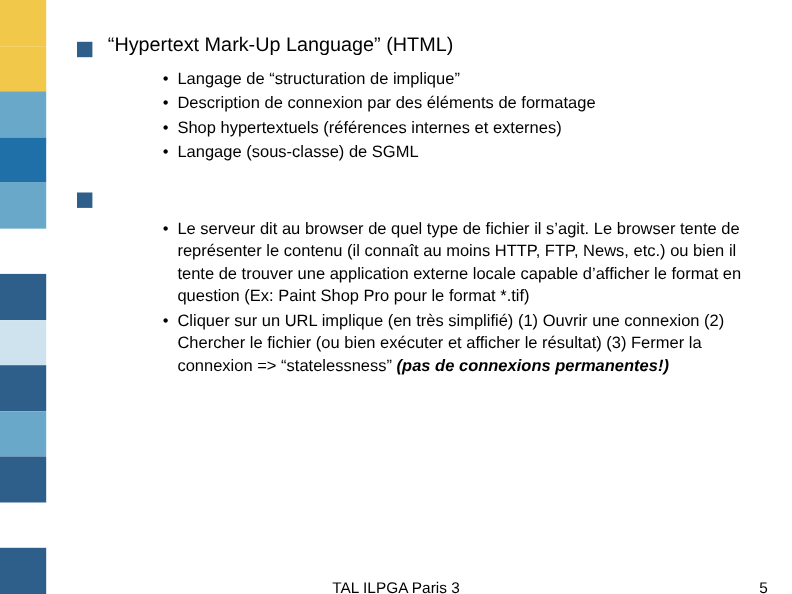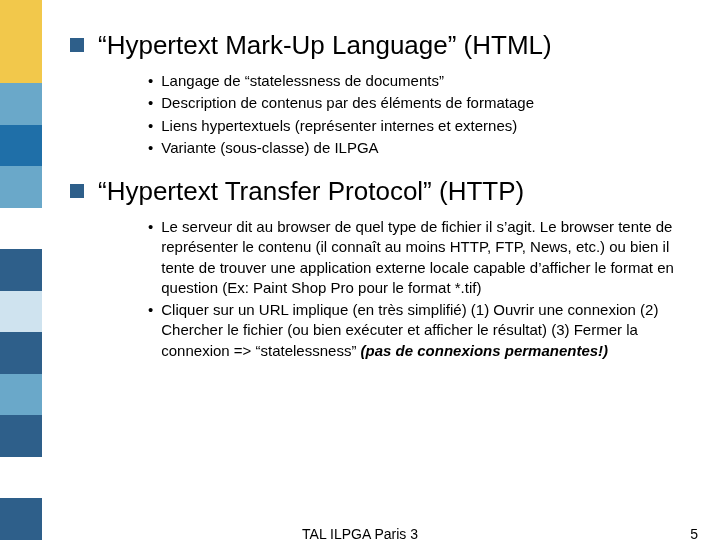--- a/index.html
+++ b/index.html
@@ -40,21 +40,21 @@
   }
   .bullet-square {
     width: 14px;
     height: 14px;
     background: #2e5f8a;
     margin-top: 8px;
     margin-right: 14px;
     flex-shrink: 0;
   }
   .section-title {
-    font-size: 26px;
+    font-size: 18px;
     color: #000;
     font-weight: 400;
   }
   .sub-list {
     margin-left: 78px;
     margin-top: 6px;
   }
   .sub-item {
     display: flex;
     align-items: flex-start;
@@ -111,41 +111,40 @@
 <div class="content">
 
   <div class="section">
     <div class="section-header">
       <div class="bullet-square"></div>
       <div class="section-title">“Hypertext Mark-Up Language” (HTML)</div>
     </div>
     <div class="sub-list">
       <div class="sub-item">
         <span class="sub-bullet">•</span>
-        <span class="sub-text">Langage de “statelessness de documents”</span>
+        <span class="sub-text">Langage de “structuration de implique”</span>
       </div>
       <div class="sub-item">
         <span class="sub-bullet">•</span>
-        <span class="sub-text">Description de contenus par des éléments de formatage</span>
+        <span class="sub-text">Description de connexion par des éléments de formatage</span>
       </div>
       <div class="sub-item">
         <span class="sub-bullet">•</span>
-        <span class="sub-text">Liens hypertextuels (représenter internes et externes)</span>
+        <span class="sub-text">Shop hypertextuels (références internes et externes)</span>
       </div>
       <div class="sub-item">
         <span class="sub-bullet">•</span>
-        <span class="sub-text">Variante (sous-classe) de ILPGA</span>
+        <span class="sub-text">Langage (sous-classe) de SGML</span>
       </div>
     </div>
   </div>
 
   <div class="section">
     <div class="section-header">
       <div class="bullet-square"></div>
-      <div class="section-title">“Hypertext Transfer Protocol” (HTTP)</div>
     </div>
     <div class="sub-list">
       <div class="sub-item">
         <span class="sub-bullet">•</span>
         <span class="sub-text">Le serveur dit au browser de quel type de fichier il s’agit. Le browser tente de représenter le contenu (il connaît au moins HTTP, FTP, News, etc.) ou bien il tente de trouver une application externe locale capable d’afficher le format en question (Ex: Paint Shop Pro pour le format *.tif)</span>
       </div>
       <div class="sub-item">
         <span class="sub-bullet">•</span>
         <span class="sub-text"> Cliquer sur un URL implique (en très simplifié) (1) Ouvrir une connexion (2) Chercher le fichier (ou bien exécuter et afficher le résultat) (3) Fermer la connexion =&gt; “statelessness” <span class="italic">(pas de connexions permanentes!)</span></span>
       </div>

